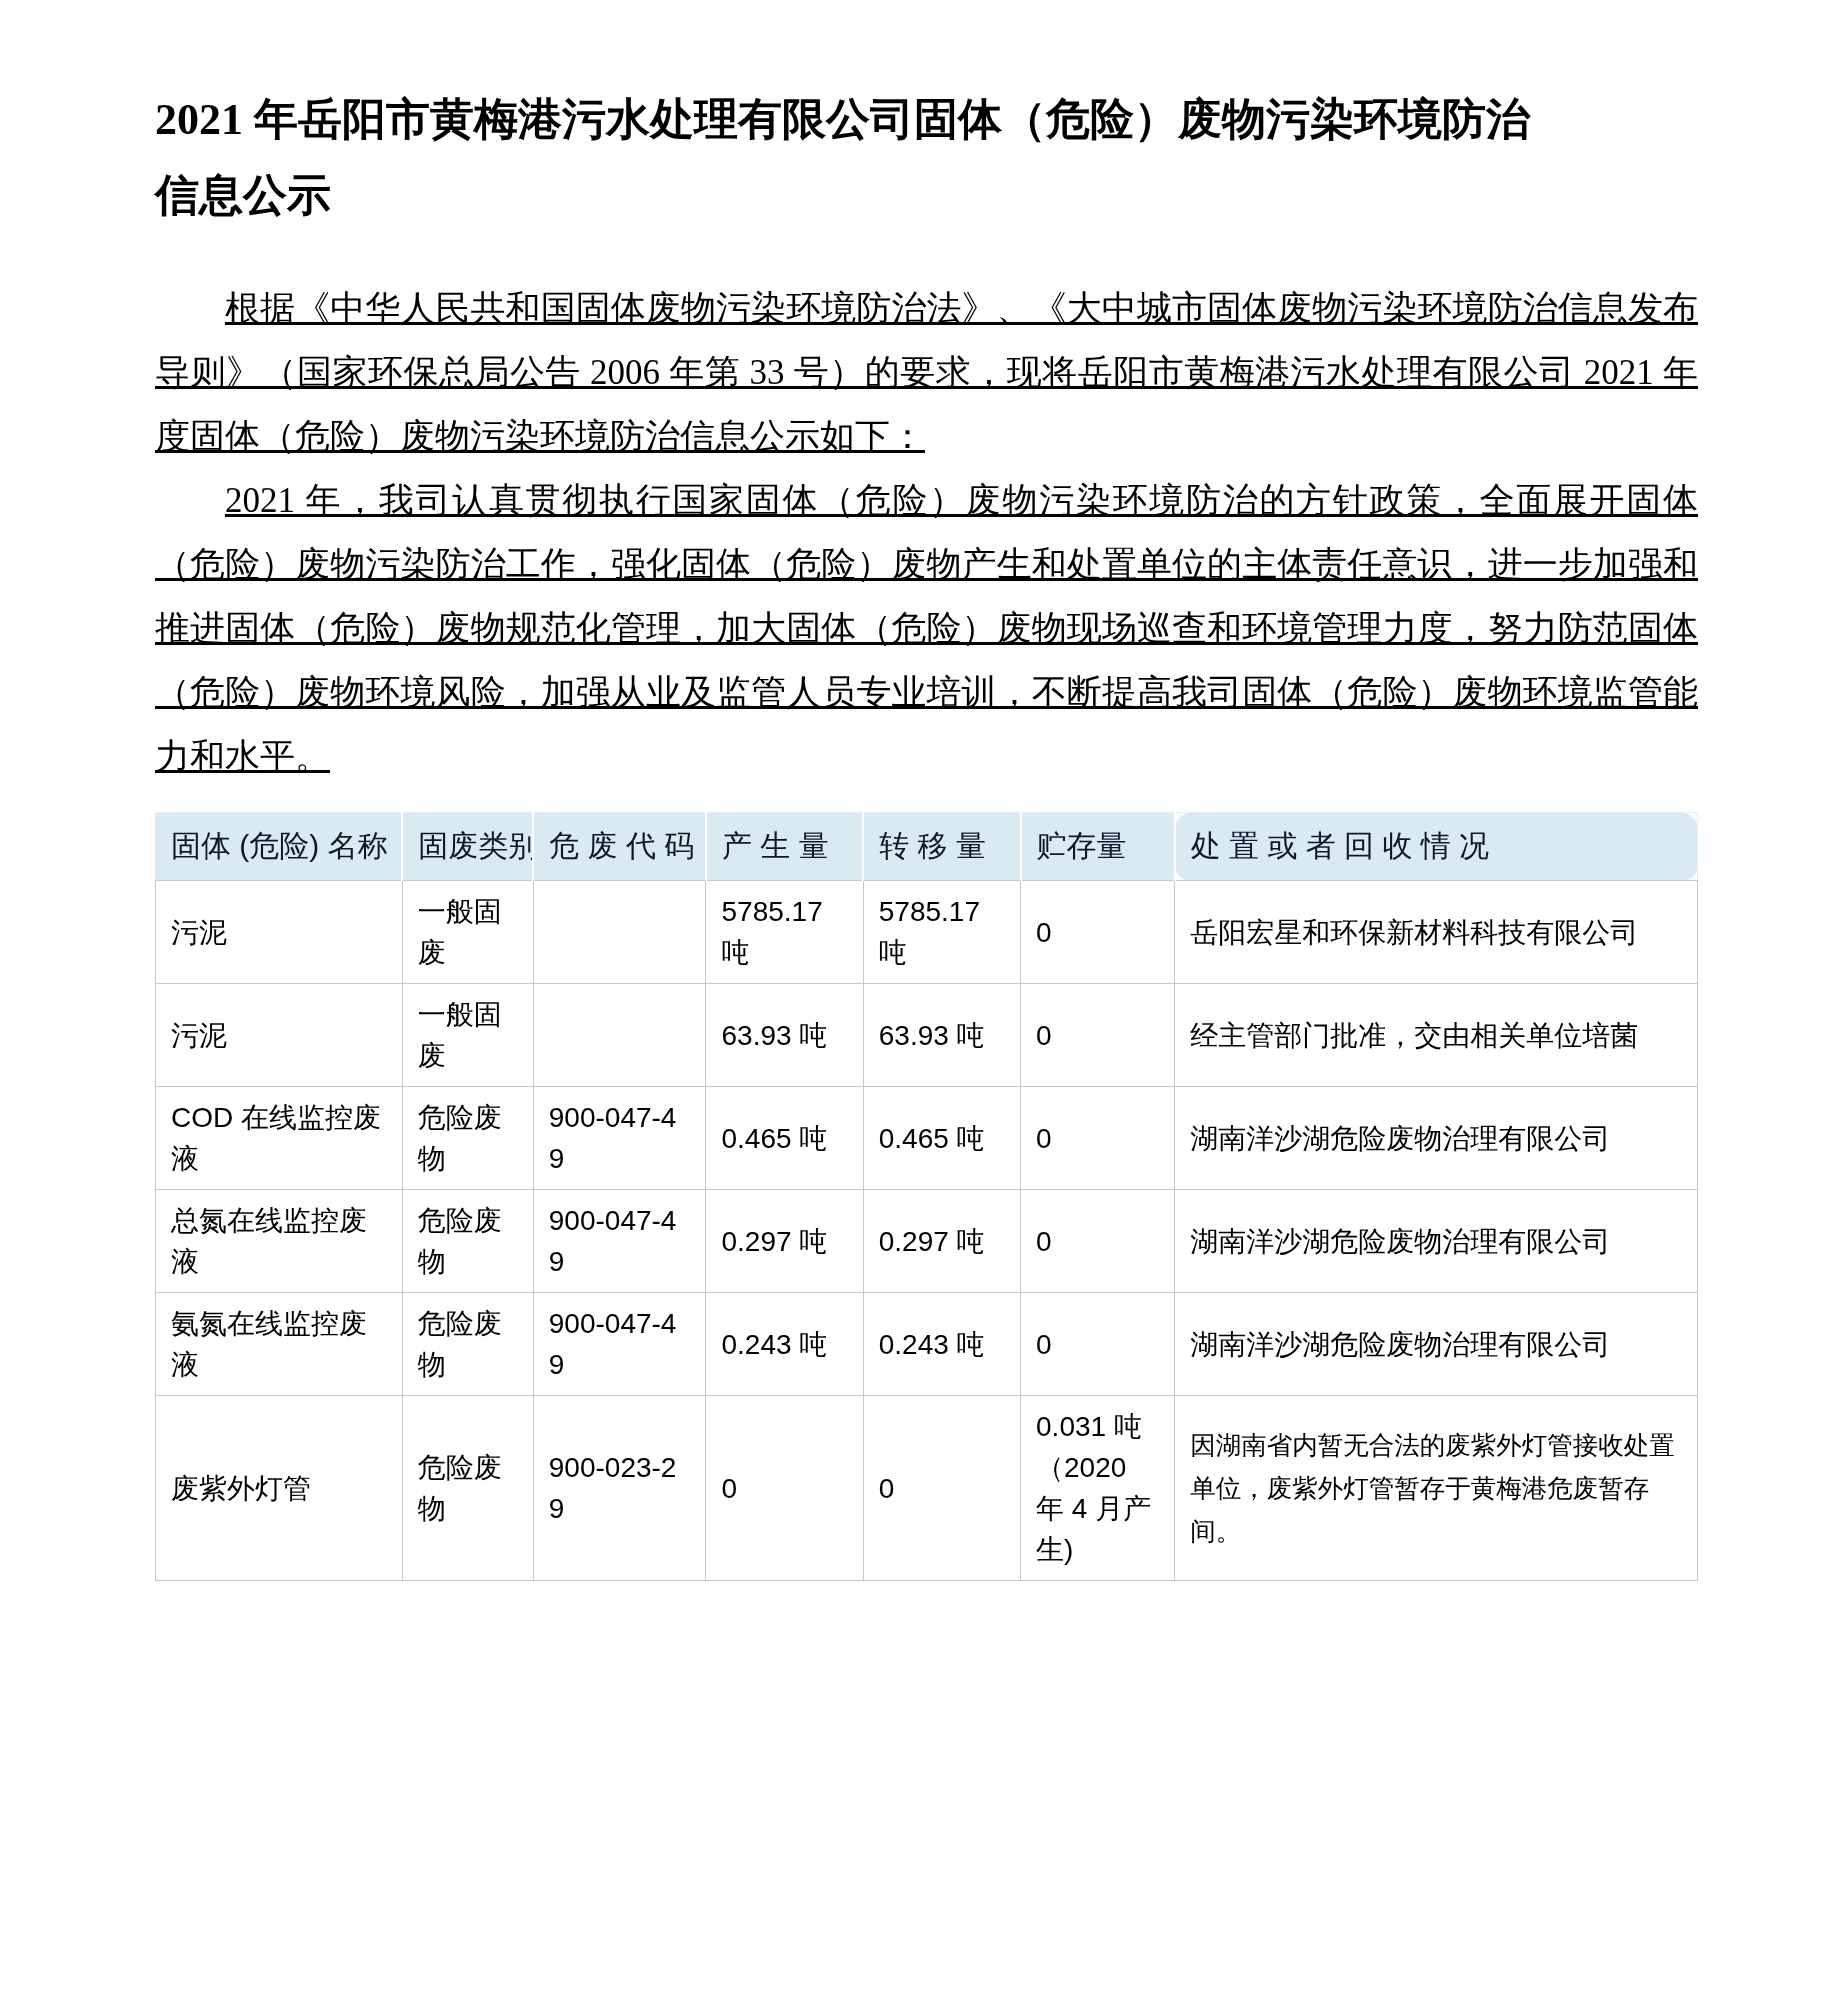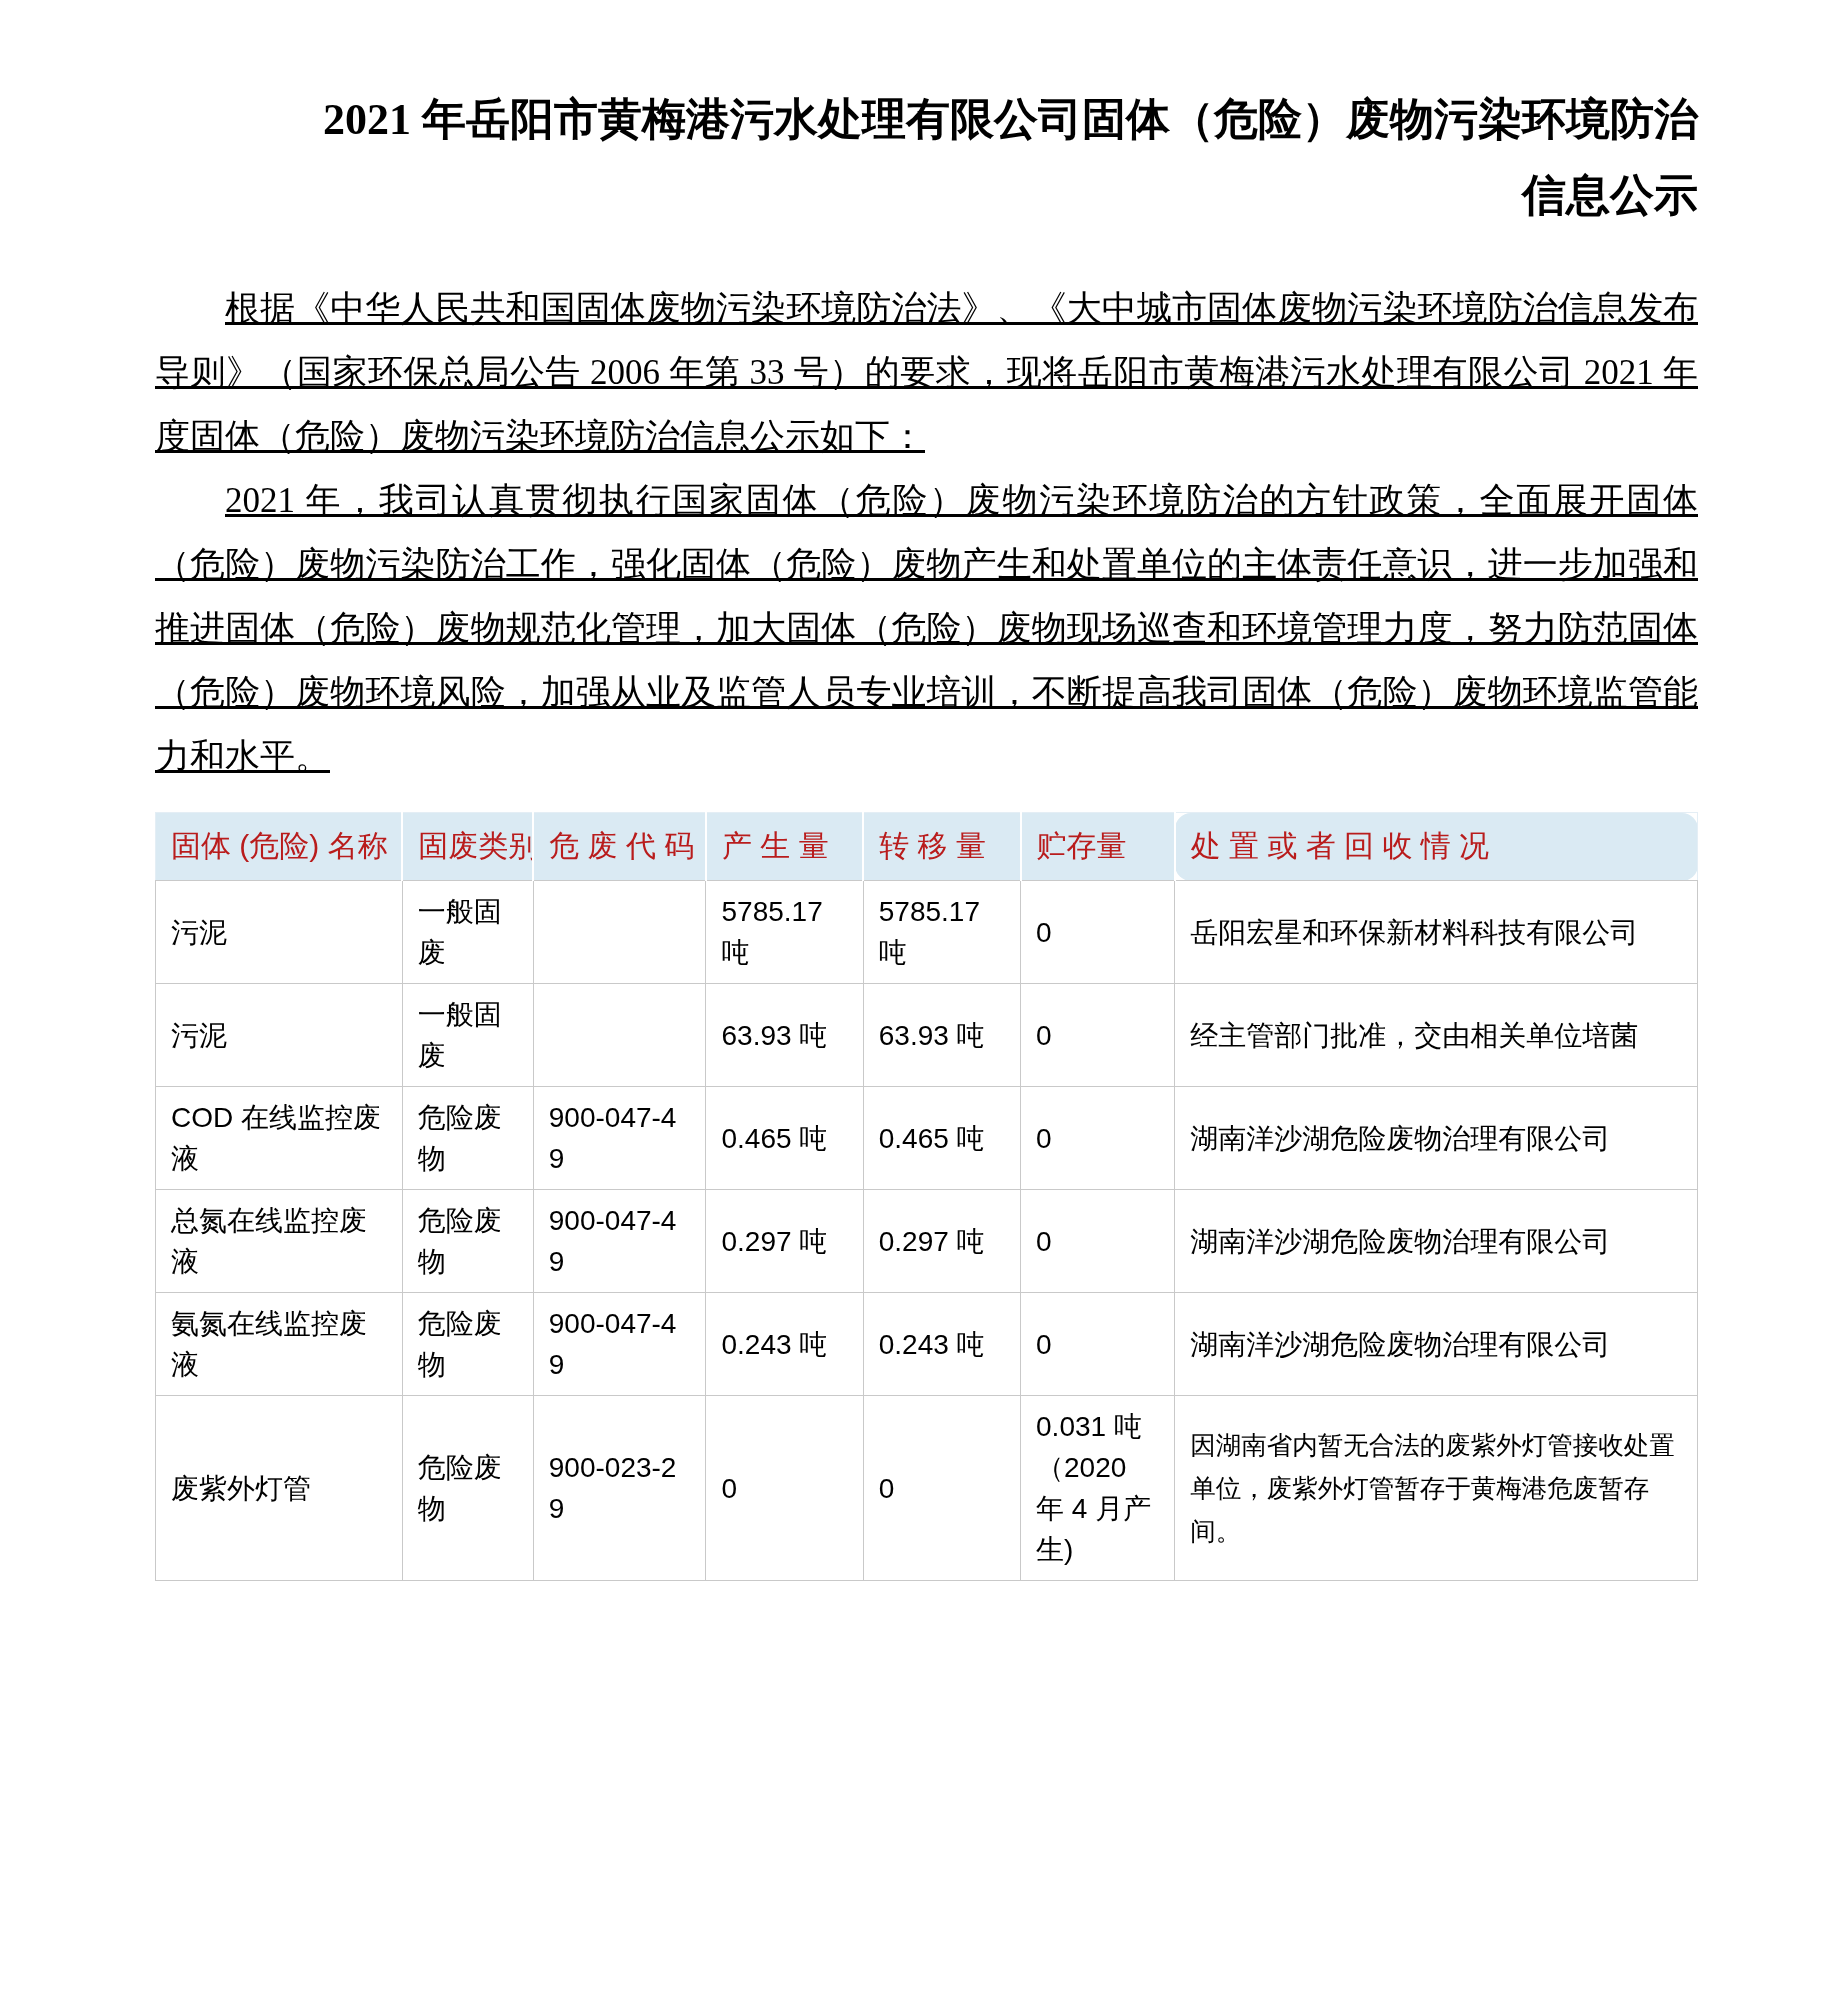--- a/index.html
+++ b/index.html
@@ -13,21 +13,21 @@
   .page {
     box-sizing: border-box;
     width: 1846px;
     height: 1990px;
     padding: 82px 148px 0 155px;
     overflow: hidden;
   }
   .title {
     font-size: 44px;
     font-weight: bold;
-    text-align: right;
+    text-align: left;
     line-height: 76px;
     margin: 0 0 43px 0;
   }
   .body-text p {
     font-size: 35px;
     line-height: 64px;
     text-align: justify;
     text-indent: 2em;
     margin: 0;
     text-decoration: underline;
@@ -41,21 +41,21 @@
   }
   table.waste col.c1 { width: 16.0%; }
   table.waste col.c2 { width: 8.5%; }
   table.waste col.c3 { width: 11.2%; }
   table.waste col.c4 { width: 10.2%; }
   table.waste col.c5 { width: 10.2%; }
   table.waste col.c6 { width: 10.0%; }
   table.waste col.c7 { width: 33.9%; }
   table.waste thead th {
     background: #daeaf3;
-    color: #b91c1c;
+    color: #0f172a;
     font-weight: normal;
     font-size: 30px;
     text-align: left;
     vertical-align: middle;
     padding: 13px 15px;
     height: 53px;
     border-left: 2.5px solid #ffffff;
     border-top: 1.6px solid #e4eef5;
     border-bottom: 1.6px solid #c9c9c9;
     box-sizing: border-box;

